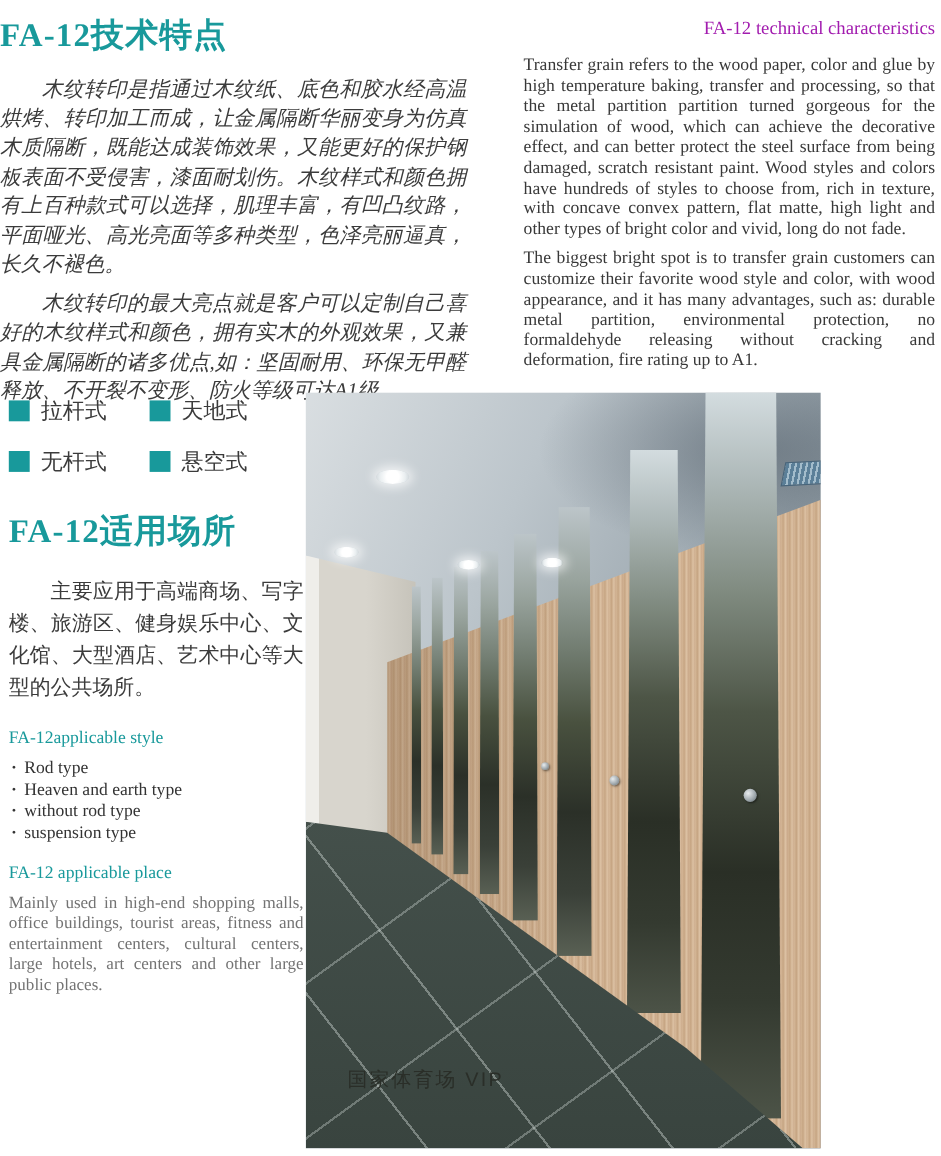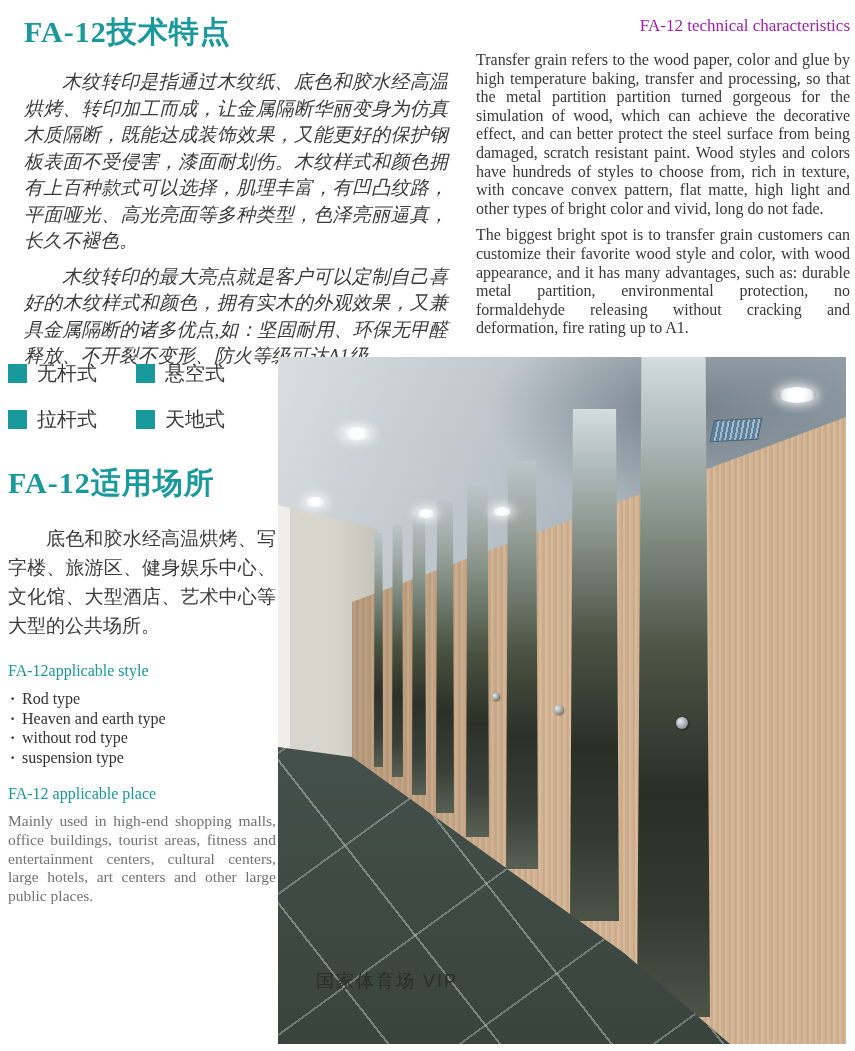--- a/index.html
+++ b/index.html
@@ -8,21 +8,21 @@
     position:relative; width:855px; height:1051px; background:#ffffff;
     font-family:"Liberation Serif","DejaVu Serif",serif; color:#3a3a3a; overflow:hidden;
   }
   
   .h-zh-big {
     font-size:30px; font-weight:bold; color:#18999b; letter-spacing:1px;
     font-family:"Liberation Serif","DejaVu Serif",serif;
   }
   .h-en-teal { font-size:17px; font-weight:normal; color:#a21caf;text-align:right; }
   
-  .col-tech-zh { position:absolute; left:24px; top:12px; width:424px; }
+  .col-tech-zh { position:absolute; left:0; top:12px; width:424px; }
   .col-tech-zh .h-zh-big { margin-bottom:16px; }
   .p-zh { font-size:19px; line-height:26.5px; text-align:justify; text-indent:2em; color:#3b3b3b; }
   .col-tech-zh .p-zh { margin-bottom:9px;font-style:italic; }
 
   .col-tech-en { position:absolute; left:476px; top:16px; width:374px; }
   .col-tech-en .h-en-teal { margin-bottom:15px; }
   .p-en { font-size:16px; line-height:18.6px; text-align:justify; color:#383838; }
   .col-tech-en .p-en { margin-bottom:8px; }
 
   .col-left-mid { position:absolute; left:8px; top:360px; width:268px; }
@@ -35,21 +35,21 @@
   .h-places-zh { margin-bottom:16px; }
   .p-zh-places { font-size:19px; line-height:29px; text-align:justify; text-indent:2em; color:#3b3b3b; margin-bottom:22px; }
   .h3-teal { font-size:16px; font-weight:normal; color:#18999b; margin-bottom:9px; }
   .blist { list-style:none; margin-bottom:18px; }
   .blist li { font-size:16px; line-height:19.5px; color:#333; padding-left:14px; position:relative; }
   .blist li::before { content:"·"; position:absolute; left:2px; font-weight:bold; }
   .p-en-places { font-size:15.5px; line-height:18.8px; text-align:justify; color:#737373; }
 
   
   .photo {
-    position:absolute; left:278px; top:357px; width:568px; height:687px; overflow:hidden;
+    position:absolute; left:278px; top:357px; width:468px; height:687px; overflow:hidden;
     background:linear-gradient(115deg,#d9dee1 0%,#bcc5cb 30%,#95a1a9 62%,#7e8a93 100%);
   }
   .ceiling-shade { position:absolute; left:210px; top:0; width:360px; height:150px;
     background:radial-gradient(ellipse at 55% 35%, rgba(60,72,84,.45), rgba(60,72,84,0) 70%); }
   .left-wall {
     position:absolute; left:0; top:0; width:100px; height:687px;
     background:linear-gradient(90deg,#efeeea 0 12px,#d8d5cd 12px 55%,#c6c3ba 100%);
     clip-path:polygon(0 148px,100% 172px,100% 100%,0 100%);
   }
   .wood {
@@ -103,41 +103,41 @@
     <p class="p-en">Transfer grain refers to the wood paper, color and glue by high temperature baking, transfer and processing, so that the metal partition partition turned gorgeous for the simulation of wood, which can achieve the decorative effect, and can better protect the steel surface from being damaged, scratch resistant paint. Wood styles and colors have hundreds of styles to choose from, rich in texture, with concave convex pattern, flat matte, high light and other types of bright color and vivid, long do not fade.</p>
     <p class="p-en">The biggest bright spot is to transfer grain customers can customize their favorite wood style and color, with wood appearance, and it has many advantages, such as: durable metal partition, environmental protection, no formaldehyde releasing without cracking and deformation, fire rating up to A1.</p>
   </section>
 
   <section class="col-left-mid">
 
     <div class="opt-rows">
       <div class="opt-row">
         <div class="opt">
           <span class="sq"></span>
+          <span class="opt-label">拉杆式</span>
+        </div>
+        <div class="opt">
+          <span class="sq"></span>
+          <span class="opt-label">天地式</span>
+        </div>
+      </div>
+      <div class="opt-row">
+        <div class="opt">
+          <span class="sq"></span>
           <span class="opt-label">无杆式</span>
         </div>
         <div class="opt">
           <span class="sq"></span>
           <span class="opt-label">悬空式</span>
         </div>
       </div>
-      <div class="opt-row">
-        <div class="opt">
-          <span class="sq"></span>
-          <span class="opt-label">拉杆式</span>
-        </div>
-        <div class="opt">
-          <span class="sq"></span>
-          <span class="opt-label">天地式</span>
-        </div>
-      </div>
     </div>
 
     <h1 class="h-zh-big h-places-zh">FA-12适用场所</h1>
-    <p class="p-zh-places">底色和胶水经高温烘烤、写字楼、旅游区、健身娱乐中心、文化馆、大型酒店、艺术中心等大型的公共场所。</p>
+    <p class="p-zh-places">主要应用于高端商场、写字楼、旅游区、健身娱乐中心、文化馆、大型酒店、艺术中心等大型的公共场所。</p>
 
     <h3 class="h3-teal">FA-12applicable style</h3>
     <ul class="blist">
       <li>Rod type</li>
       <li>Heaven and earth type</li>
       <li>without rod type</li>
       <li>suspension type</li>
     </ul>
 
     <h3 class="h3-teal">FA-12 applicable place</h3>

